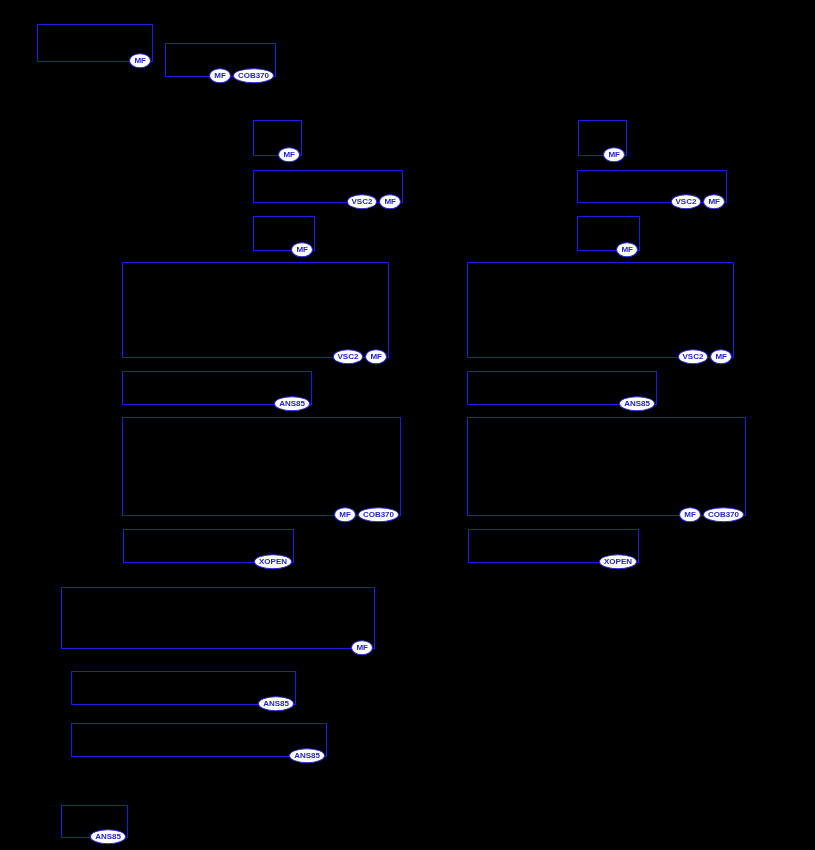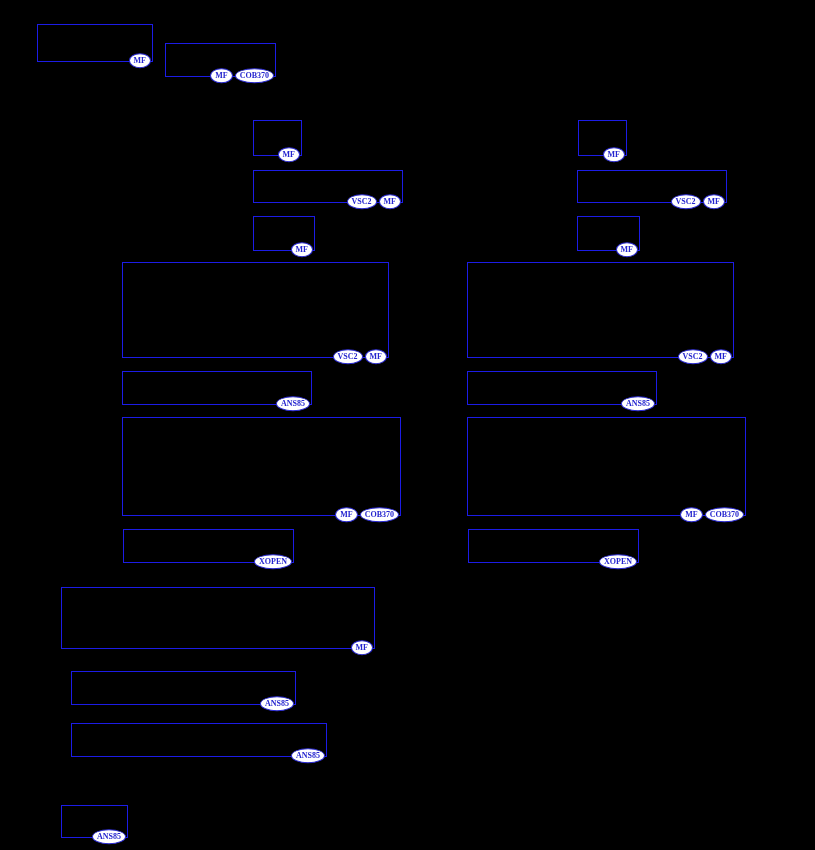--- a/index.html
+++ b/index.html
@@ -7,21 +7,20 @@
     padding: 0;
     background: #000000;
     font-family: "Liberation Sans", sans-serif;
   }
   .page {
     position: relative;
     width: 815px;
     height: 850px;
     background: #000000;
     overflow: hidden;
-    font-family: Liberation Serif, serif;
   }
   .sbox {
     position: absolute;
     box-sizing: border-box;
     border: 1px solid #1c1ce6;
     background: transparent;
   }
   .badge-row {
     position: absolute;
     right: 1px;

